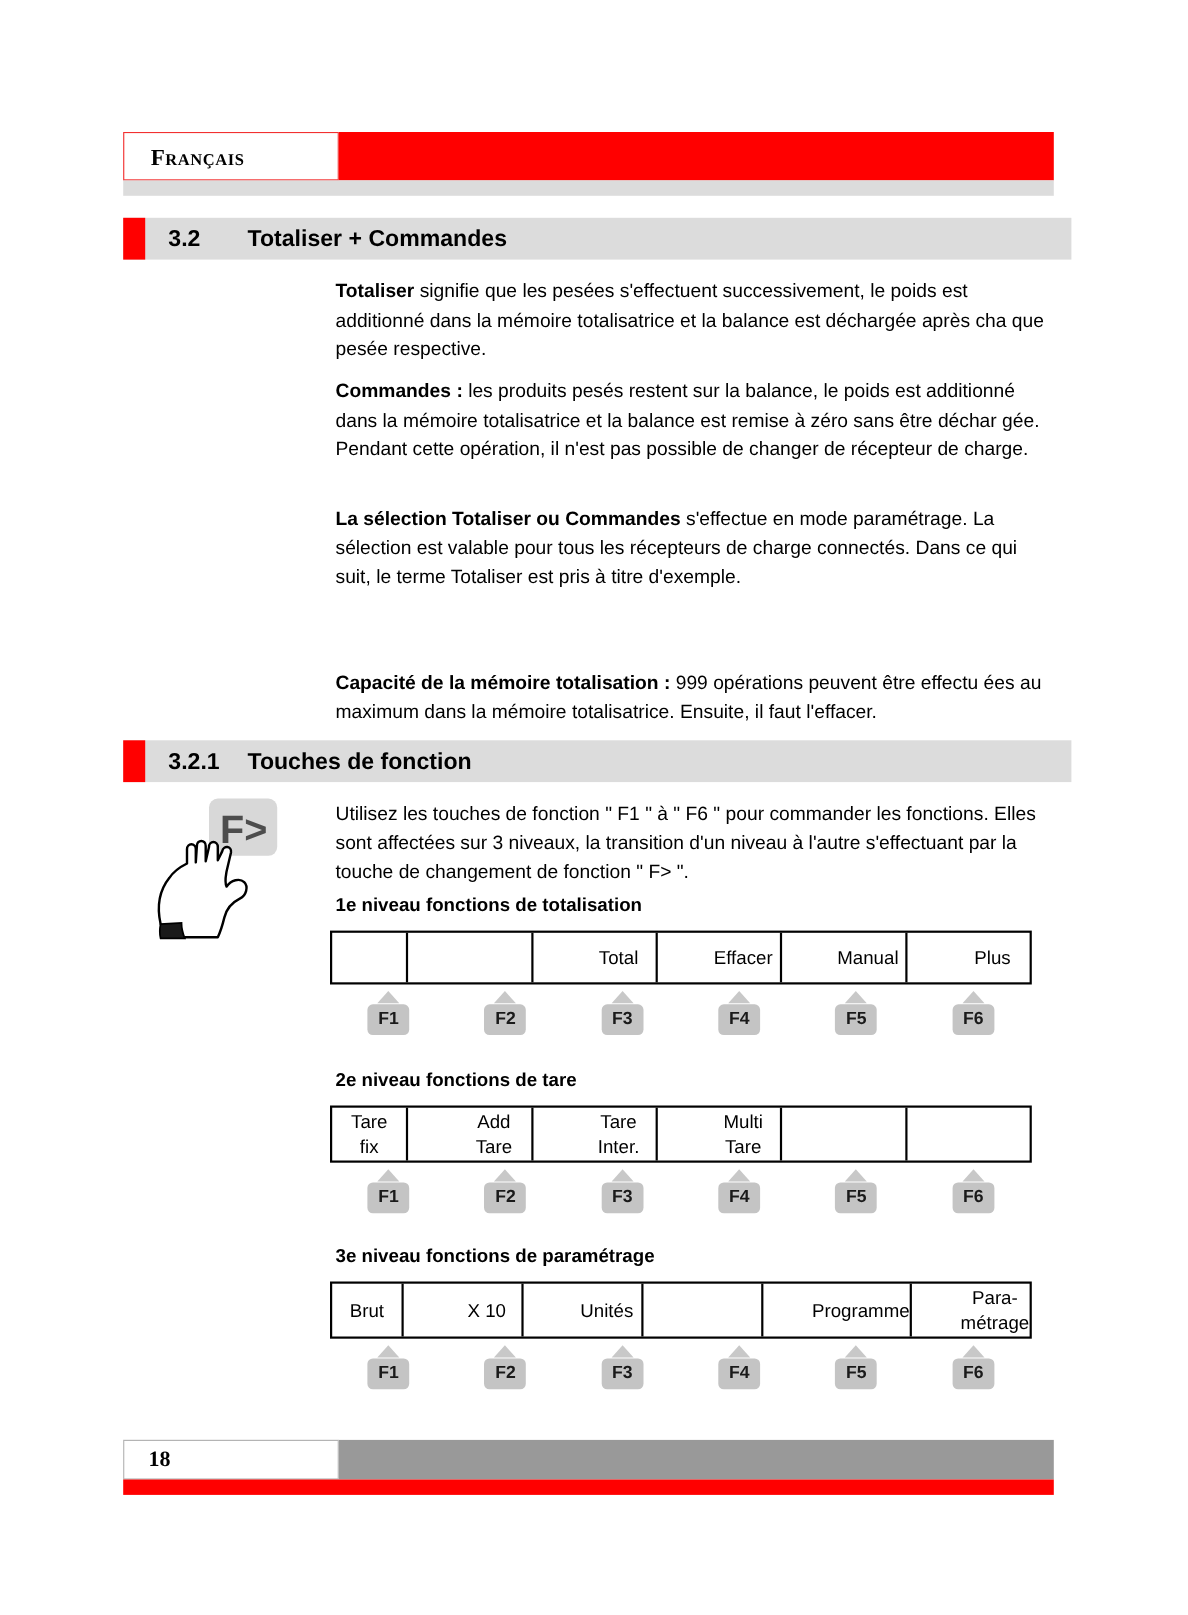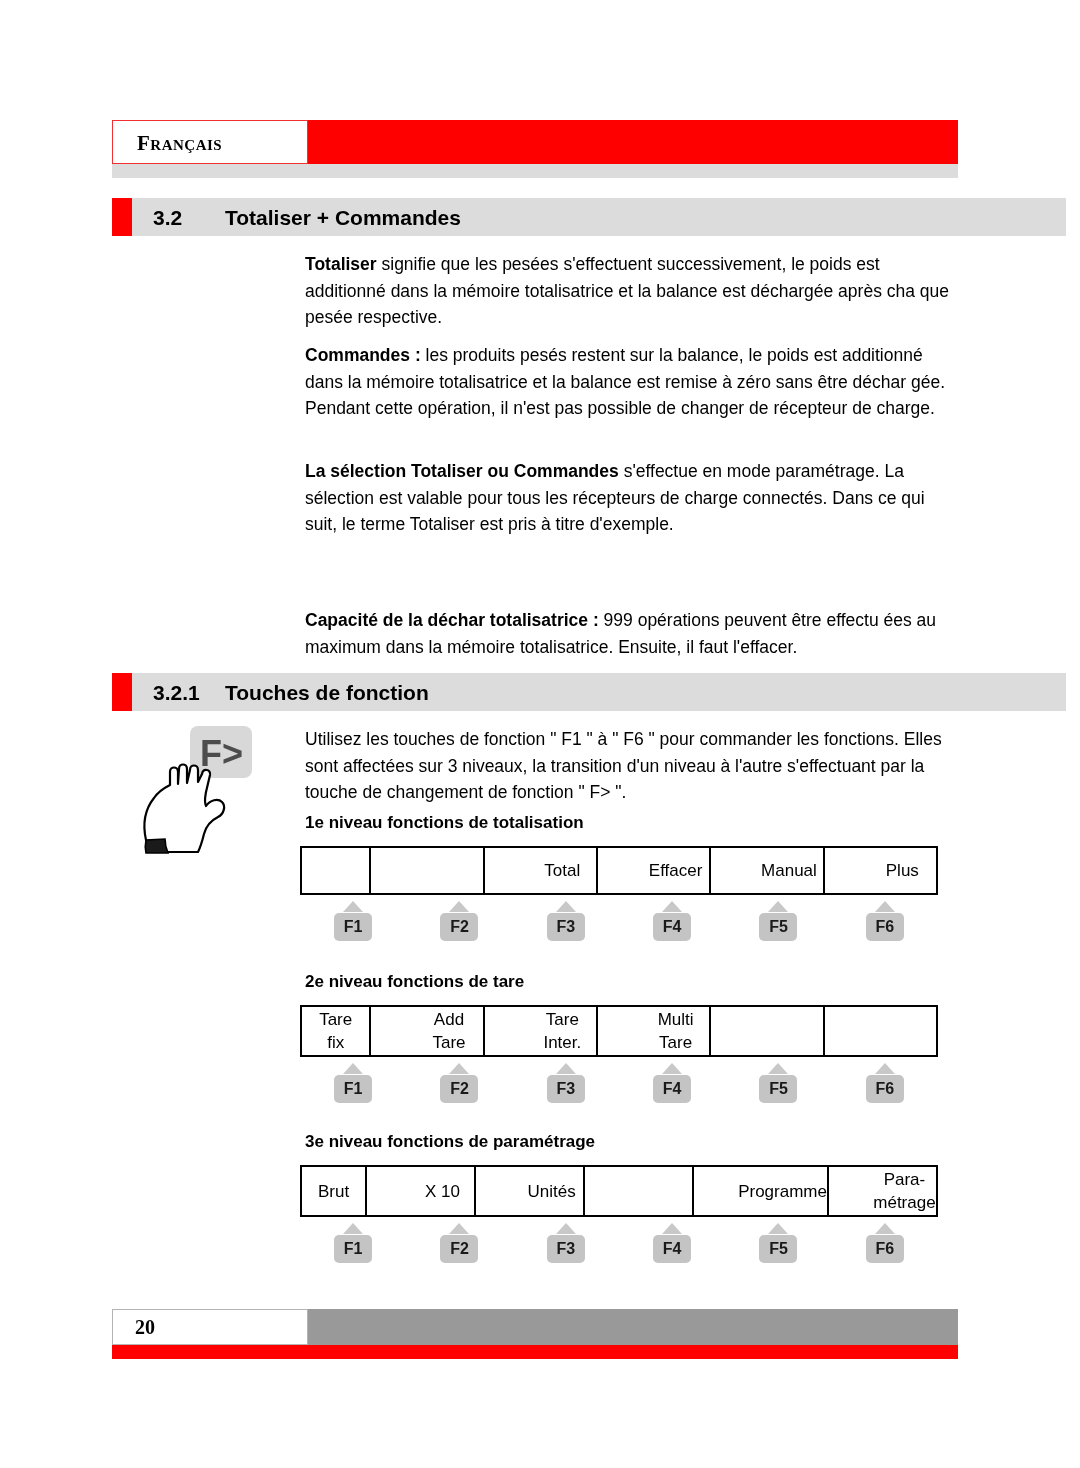--- a/index.html
+++ b/index.html
@@ -65,21 +65,21 @@
     top: 164px;
     width: 846px;
     height: 14px;
     background: #dcdcdc;
   }
 
   
   .sec-bar {
     position: absolute;
     left: 112px;
-    width: 954px;
+    width: 862px;
     height: 38px;
     background: #dcdcdc;
   }
   .sec-bar .sq {
     position: absolute;
     left: 0; top: 0;
     width: 20px;
     height: 38px;
     background: #ff0000;
   }
@@ -261,21 +261,21 @@
     <div class="ttl">Totaliser + Commandes</div>
   </div>
 
   <div class="para" id="p1"><b>Totaliser</b><span> signifie que les pesées s'effectuent successivement, le poids est additionné dans la mémoire totalisatrice et la balance est déchargée après cha que pesée respective.</span></div>
 
   <div class="para" id="p3"><b>La sélection Totaliser ou Commandes</b><span> s'effectue en mode paramétrage. La sélection est valable pour tous les récepteurs de charge connectés. Dans ce qui suit, le terme Totaliser est pris à titre d'exemple.</span></div>
 
   <div class="para" id="p2"><b>Commandes :</b><span> les produits pesés restent sur la balance, le poids est additionné dans la mémoire totalisatrice et la balance est remise à zéro sans être déchar gée. Pendant cette opération, il n'est pas possible de changer de récepteur de charge.</span></div>
 
 
-  <div class="para" id="p5"><b>Capacité de la déchar totalisatrice :</b><span> 999 opérations peuvent être effectu ées au maximum dans la mémoire totalisatrice. Ensuite, il faut l'effacer.</span></div>
+  <div class="para" id="p5"><b>Capacité de la mémoire totalisation :</b><span> 999 opérations peuvent être effectu ées au maximum dans la mémoire totalisatrice. Ensuite, il faut l'effacer.</span></div>
 
   <div class="sec-bar" id="sec-321">
     <div class="sq"></div>
     <div class="num">3.2.1</div>
     <div class="ttl">Touches de fonction</div>
   </div>
 
   <div class="hand-icon">
     <svg width="150" height="135" viewBox="0 0 150 135" xmlns="http://www.w3.org/2000/svg">
       <rect x="58" y="4" width="62" height="52" rx="8" ry="8" fill="#d8d8d8"></rect>
@@ -455,17 +455,17 @@
         </div>
       <div class="fkey-slot">
           <div class="fkey-tri"></div>
           <div class="fkey-btn">F6</div>
         </div>
     </div>
   </div>
 
   <div class="footer-gray"></div>
   <div class="footer-tab">
-    <div class="footer-page">20</div>
+    <div class="footer-page">18</div>
   </div>
   <div class="footer-red"></div>
 
 </div>
 
 </body></html>

